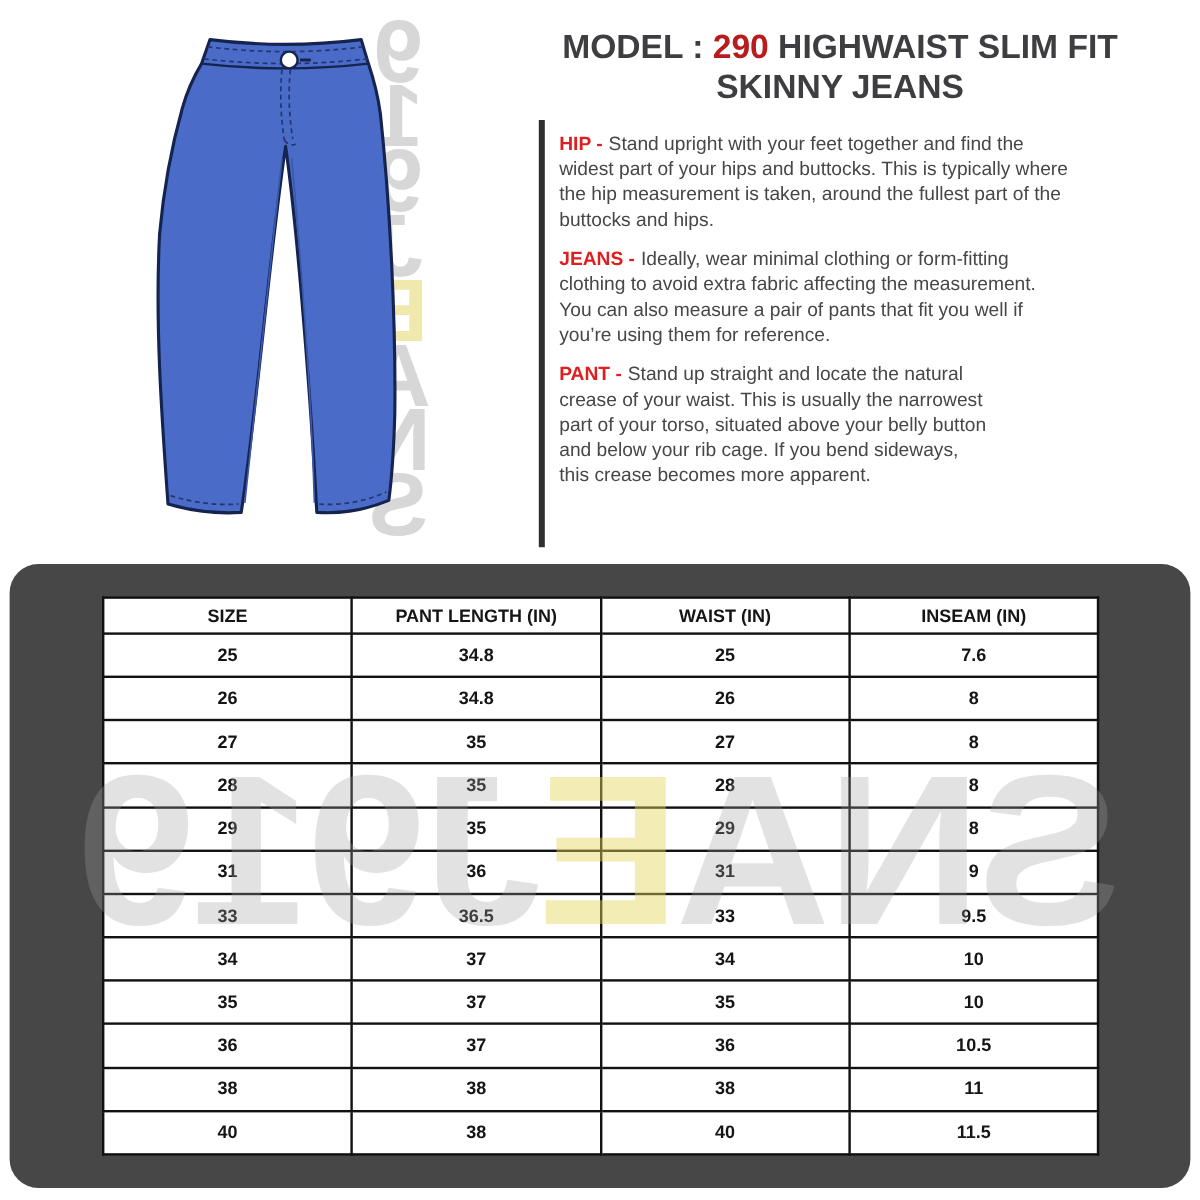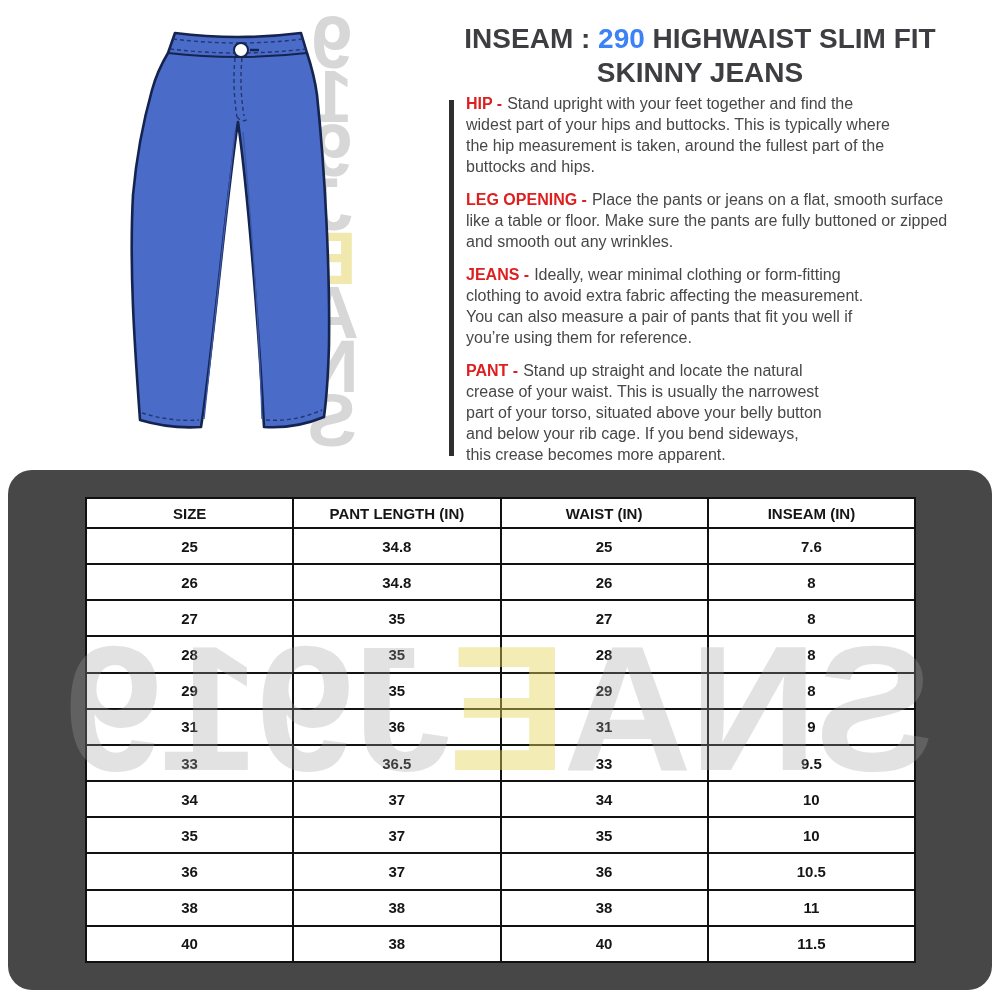--- a/index.html
+++ b/index.html
@@ -12,25 +12,25 @@
         color:rgba(130,130,130,0.32);text-align:center;}
   .wm-v .wm-ch{display:block;transform:scaleX(-1);}
   .wm-v .wm-ch:nth-child(5){color:rgba(222,200,60,0.42);}
 
   
   .jeans{position:absolute;left:85px;top:20px;width:280px;height:420px;}
 
   
   .title{position:absolute;left:420px;top:22px;width:560px;text-align:center;
          font-weight:800;font-size:28px;line-height:34px;color:#3e3e42;letter-spacing:0px;}
-  .title .accent{color:#3b82f6;}
+  .title .accent{color:#b91c1c;}
 
   
   .red-bar{position:absolute;left:449px;top:100px;width:5px;height:356px;background:#2e2e2e;}
-  .instructions{position:absolute;left:466px;top:93px;width:528px;}
+  .instructions{position:absolute;left:466px;top:110px;width:528px;}
   .ins-item{margin:0 0 12px 0;font-size:16px;line-height:21px;color:#474747;}
   .ins-label{font-weight:700;color:#DE1F1F;margin-right:5px;}
   .ins-text{white-space:pre-line;}
 
   
   .panel{position:absolute;left:8px;top:470px;width:984px;height:520px;
          background:#474747;border-radius:24px;}
   .size-table{position:absolute;left:85px;top:497px;width:831px;height:466px;
               border-collapse:collapse;table-layout:fixed;}
   .size-table th,.size-table td{border:2px solid #111111;background:#ffffff;
@@ -82,36 +82,31 @@
     <path d="M158,112 C168,220 175,330 177,399" fill="none" stroke="#3B58AA" stroke-width="1.4"></path>
 
     <path d="M57,393 Q86,402 114,400" fill="none" stroke="#23366F" stroke-width="1.4" stroke-dasharray="4,3"></path>
     <path d="M181,400 Q210,402 237,390" fill="none" stroke="#23366F" stroke-width="1.4" stroke-dasharray="4,3"></path>
 
     <circle cx="156" cy="30" r="7" fill="#ffffff" stroke="#15234F" stroke-width="2"></circle>
     <line x1="165" y1="30" x2="174" y2="30" stroke="#15234F" stroke-width="2.4"></line>
   </svg>
 
   <div class="title">
-    <span>INSEAM : </span><span class="accent">290</span><span> HIGHWAIST SLIM FIT</span><br>
+    <span>MODEL : </span><span class="accent">290</span><span> HIGHWAIST SLIM FIT</span><br>
     <span>SKINNY JEANS</span>
   </div>
 
   <div class="red-bar"></div>
   <div class="instructions">
     <p class="ins-item">
       <span class="ins-label">HIP -</span><span class="ins-text">Stand upright with your feet together and find the
 widest part of your hips and buttocks. This is typically where
 the hip measurement is taken, around the fullest part of the
 buttocks and hips.</span>
-    </p>
-    <p class="ins-item">
-      <span class="ins-label">LEG OPENING -</span><span class="ins-text">Place the pants or jeans on a flat, smooth surface
-like a table or floor. Make sure the pants are fully buttoned or zipped
-and smooth out any wrinkles.</span>
     </p>
     <p class="ins-item">
       <span class="ins-label">JEANS -</span><span class="ins-text">Ideally, wear minimal clothing or form-fitting
 clothing to avoid extra fabric affecting the measurement.
 You can also measure a pair of pants that fit you well if
 you’re using them for reference.</span>
     </p>
     <p class="ins-item">
       <span class="ins-label">PANT -</span><span class="ins-text">Stand up straight and locate the natural
 crease of your waist. This is usually the narrowest

